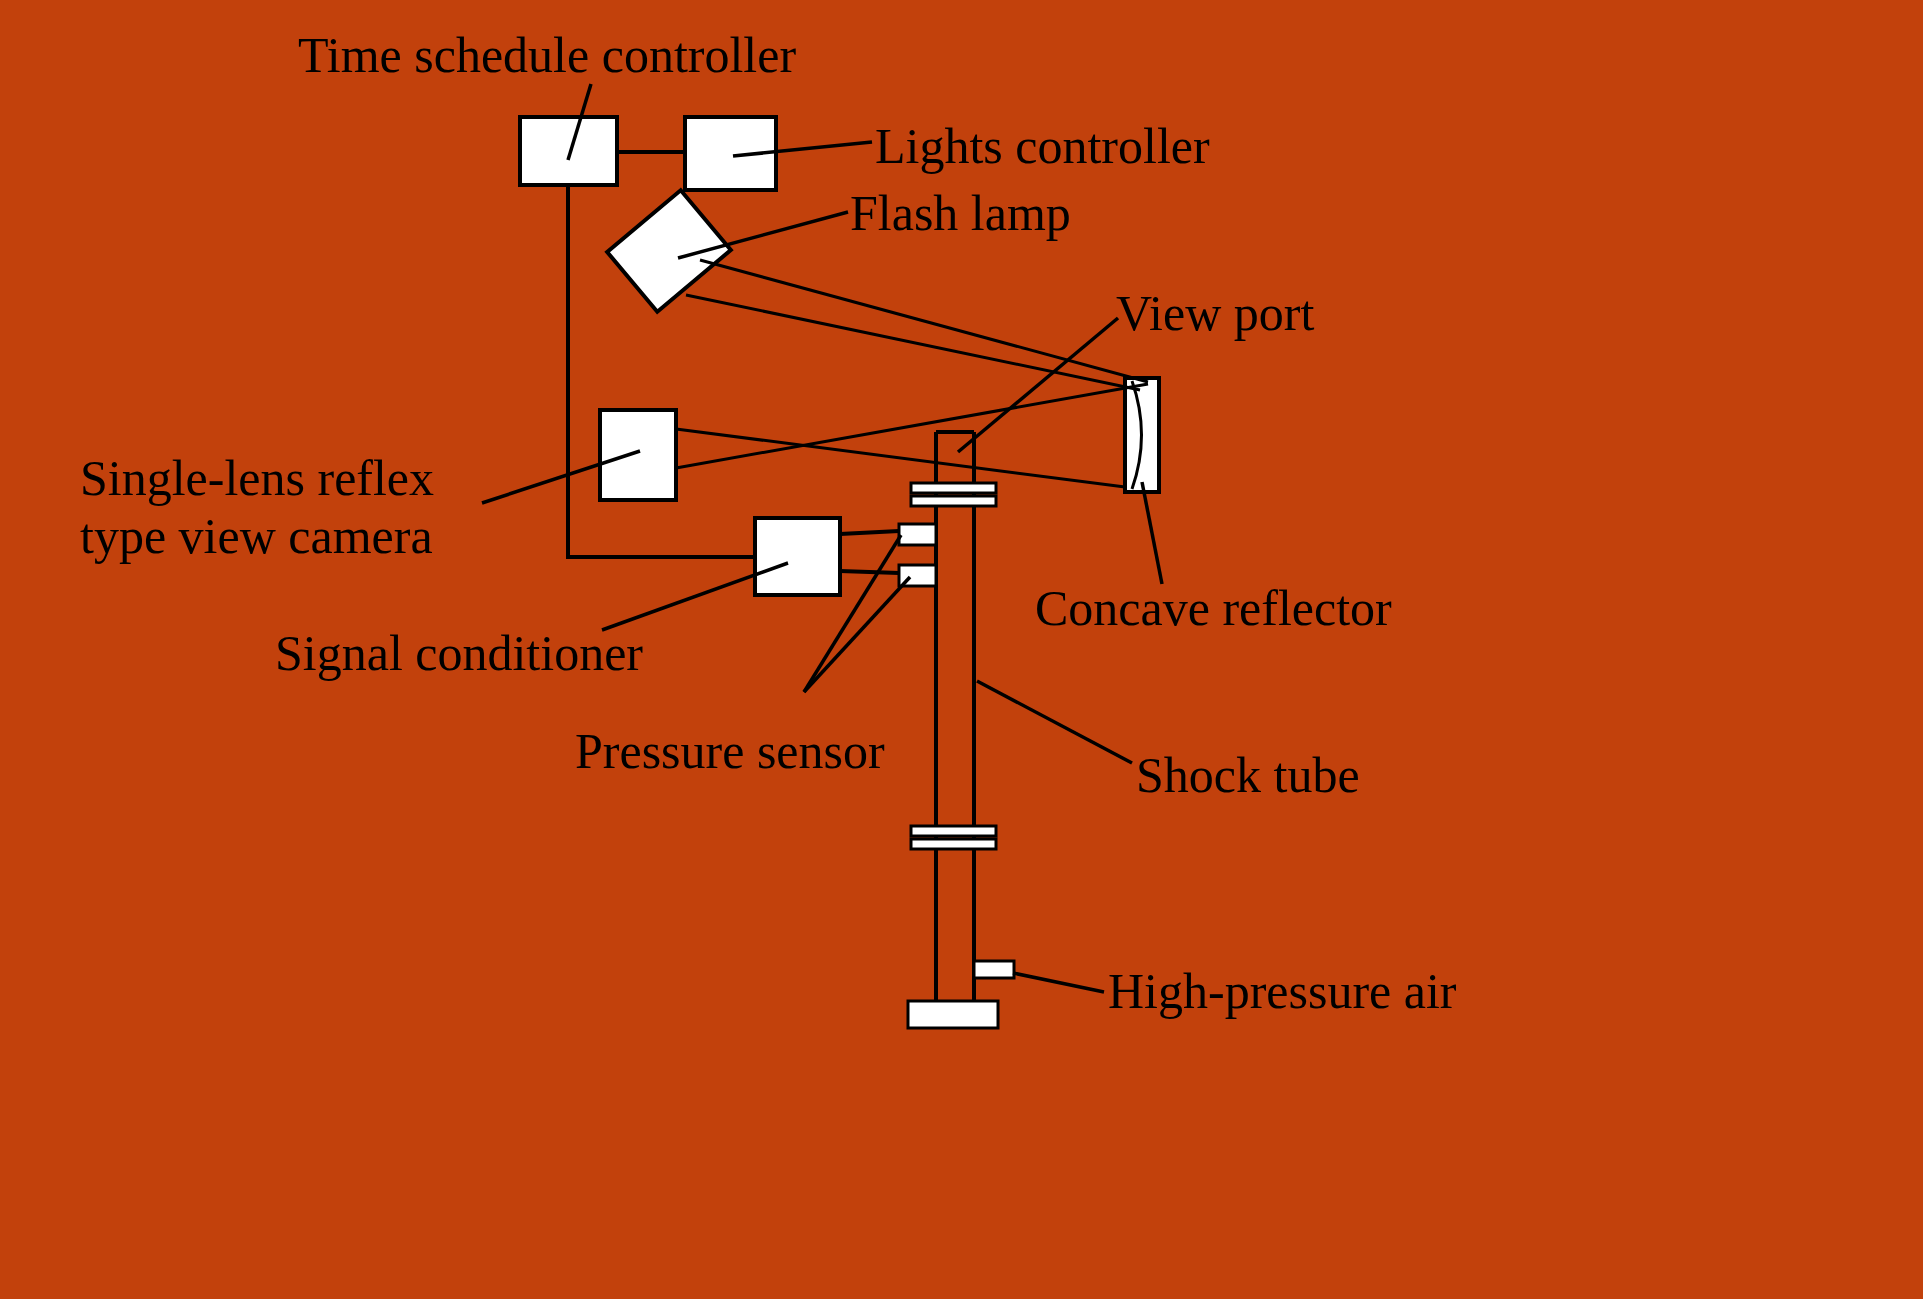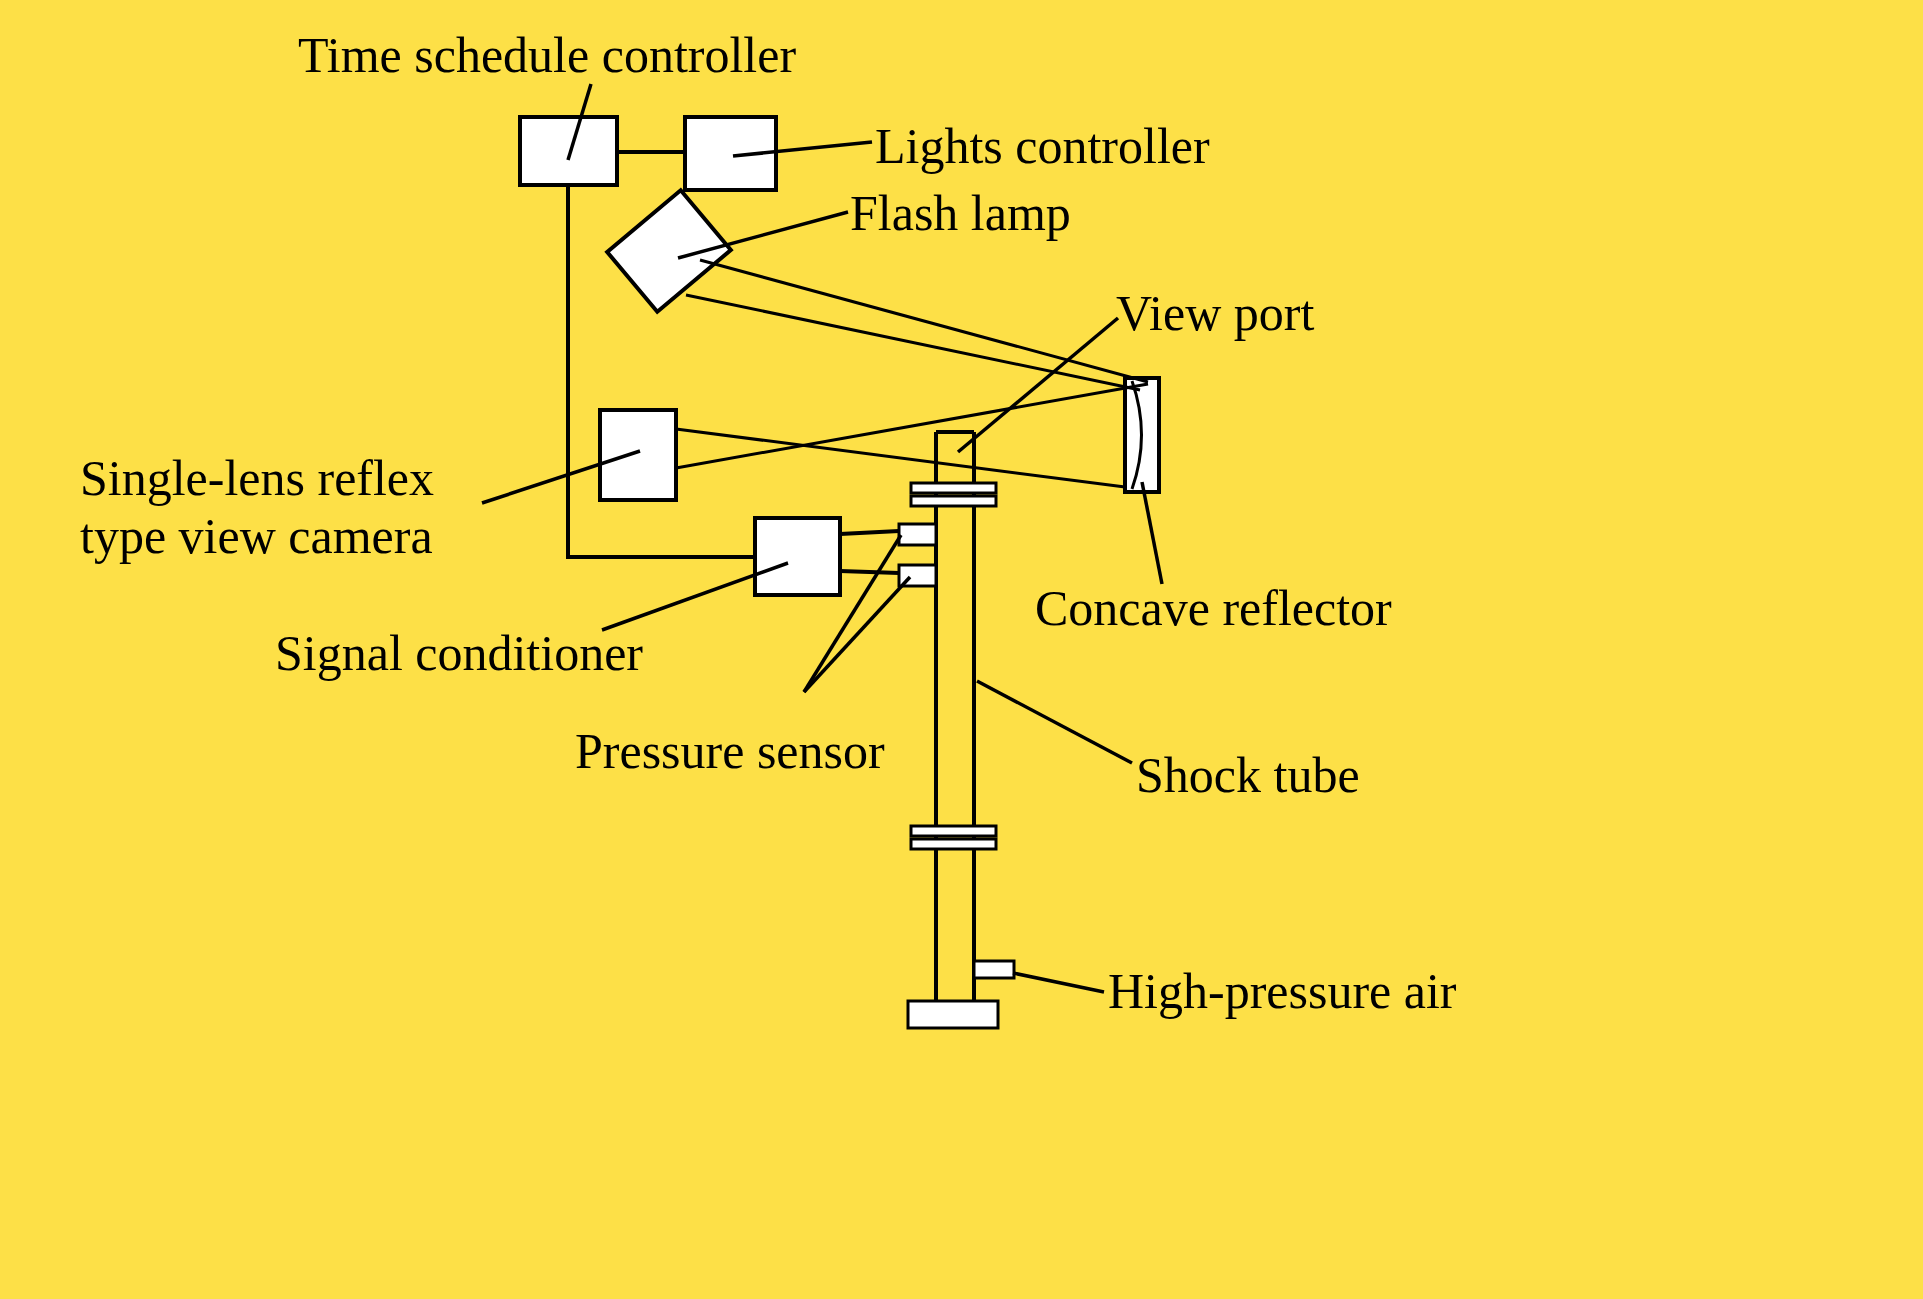--- a/index.html
+++ b/index.html
@@ -4,21 +4,21 @@
 <style>
   html, body {
     margin: 0;
     padding: 0;
     background: #ffffff;
   }
   .stage {
     position: relative;
     width: 1923px;
     height: 1299px;
-    background: #fde047;
+    background: #c2410c;
     overflow: hidden;
   }
   svg {
     display: block;
     width: 1923px;
     height: 1299px;
   }
   .box {
     fill: #ffffff;
     stroke: #000000;

